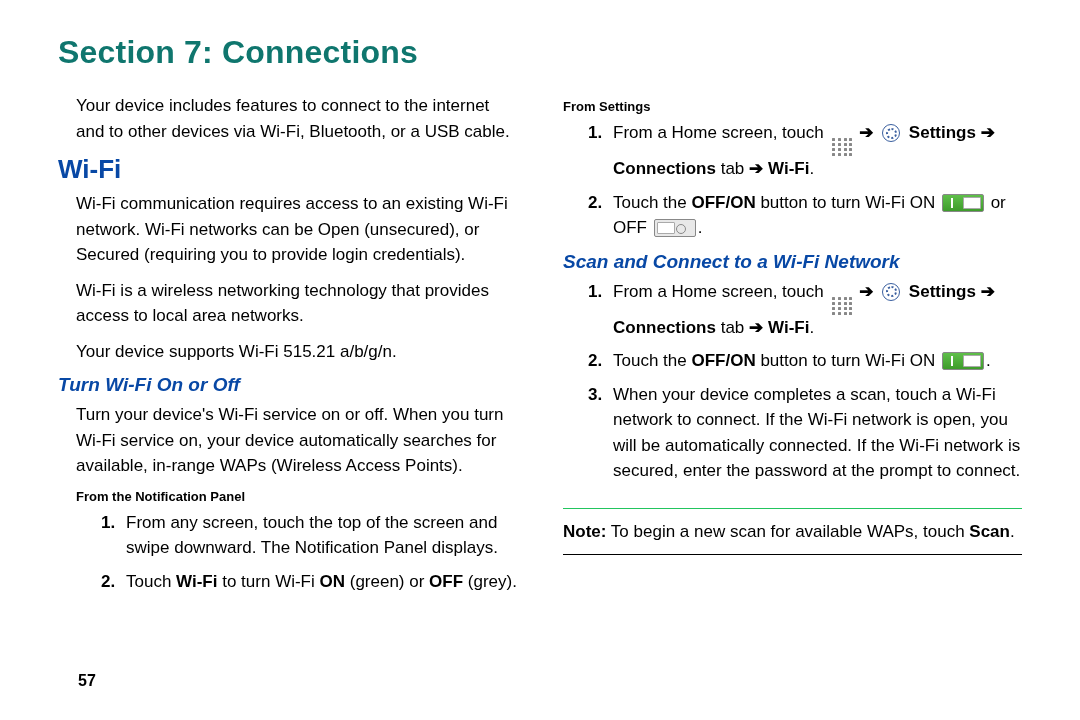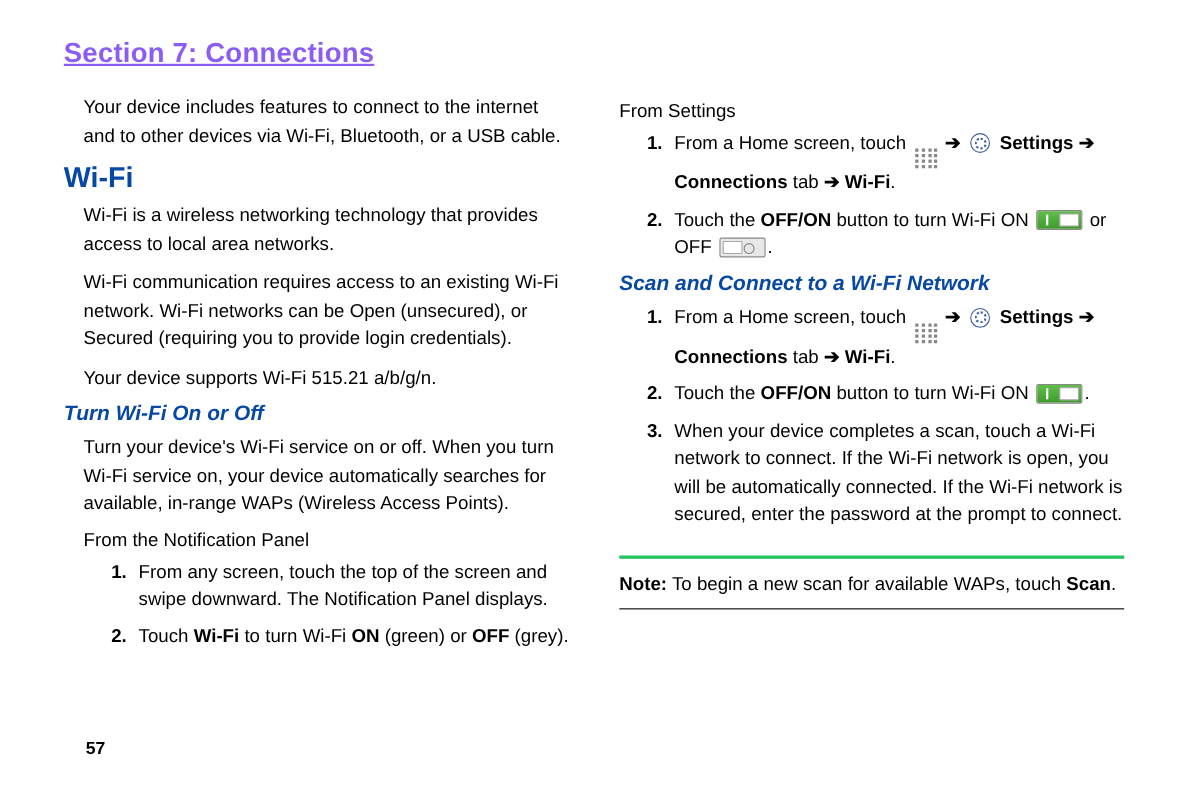--- a/index.html
+++ b/index.html
@@ -6,27 +6,26 @@
     body {
       width: 1080px;
       height: 720px;
       background: #fff;
       font-family: Arial, Helvetica, sans-serif;
       color: #000;
       padding: 34px 58px 20px 58px;
       position: relative;
     }
     .section-title {
-      font-size: 25px;
-      font-weight: bold;
-      color: #8b5cf6;
+      font-size: 32px;
+      font-weight: bold;
+      color: #0f766e;
       font-family: Arial, sans-serif;
       margin-bottom: 22px;
       letter-spacing: 0.2px;
-      text-decoration: underline;
     }
     .columns {
       display: flex;
       gap: 46px;
     }
     .col {
       width: 460px;
     }
     .body-text {
       font-size: 17px;
@@ -43,22 +42,22 @@
     }
     .h3 {
       font-size: 19px;
       font-weight: bold;
       font-style: italic;
       color: #0848a5;
       margin-top: 10px;
       margin-bottom: 6px;
     }
     .h4 {
-      font-size: 17px;
-      font-weight: normal;
+      font-size: 13px;
+      font-weight: bold;
       margin-top: 6px;
       margin-bottom: 6px;
       padding-left: 18px;
     }
     ol {
       list-style-position: outside;
       padding-left: 62px;
       font-size: 17px;
       line-height: 1.5;
     }
@@ -115,21 +114,21 @@
     .toggle.on::before {
       content:""; position:absolute; left:8px; top:3px; width:2px; height:10px; background:#fff;
     }
     .toggle.off .bar { left:2px; }
     .toggle.off::after {
       content:""; position:absolute; right:9px; top:4px; width:8px; height:8px;
       border:1.5px solid #888; border-radius:50%;
     }
     .note-block {
       margin-top: 24px;
-      border-top: 3px solid #22c55e;
+      border-top: 1px solid #22c55e;
       border-bottom: 1px solid #000;
       padding: 10px 0;
       font-size: 17px;
       line-height: 1.5;
     }
     .page-num {
       position: absolute;
       bottom: 30px;
       left: 78px;
       font-size: 16px;
@@ -141,22 +140,22 @@
 <body>
 
 <h1 class="section-title">Section 7: Connections</h1>
 
 <div class="columns">
 
   <div class="col">
     <p class="body-text">Your device includes features to connect to the internet and to other devices via Wi-Fi, Bluetooth, or a USB cable.</p>
 
     <h2 class="h2">Wi-Fi</h2>
+    <p class="body-text">Wi-Fi communication requires access to an existing Wi-Fi network. Wi-Fi networks can be Open (unsecured), or Secured (requiring you to provide login credentials).</p>
     <p class="body-text">Wi-Fi is a wireless networking technology that provides access to local area networks.</p>
-    <p class="body-text">Wi-Fi communication requires access to an existing Wi-Fi network. Wi-Fi networks can be Open (unsecured), or Secured (requiring you to provide login credentials).</p>
     <p class="body-text">Your device supports Wi-Fi 515.21 a/b/g/n.</p>
 
     <h3 class="h3">Turn Wi-Fi On or Off</h3>
     <p class="body-text">Turn your device's Wi-Fi service on or off. When you turn Wi-Fi service on, your device automatically searches for available, in-range WAPs (Wireless Access Points).</p>
 
     <h4 class="h4">From the Notification Panel</h4>
     <ol>
       <li>From any screen, touch the top of the screen and swipe downward. The Notification Panel displays.</li>
       <li>
         <span>Touch </span><b>Wi-Fi</b><span> to turn Wi-Fi </span><b>ON</b><span> (green) or </span><b>OFF</b><span> (grey).</span>

